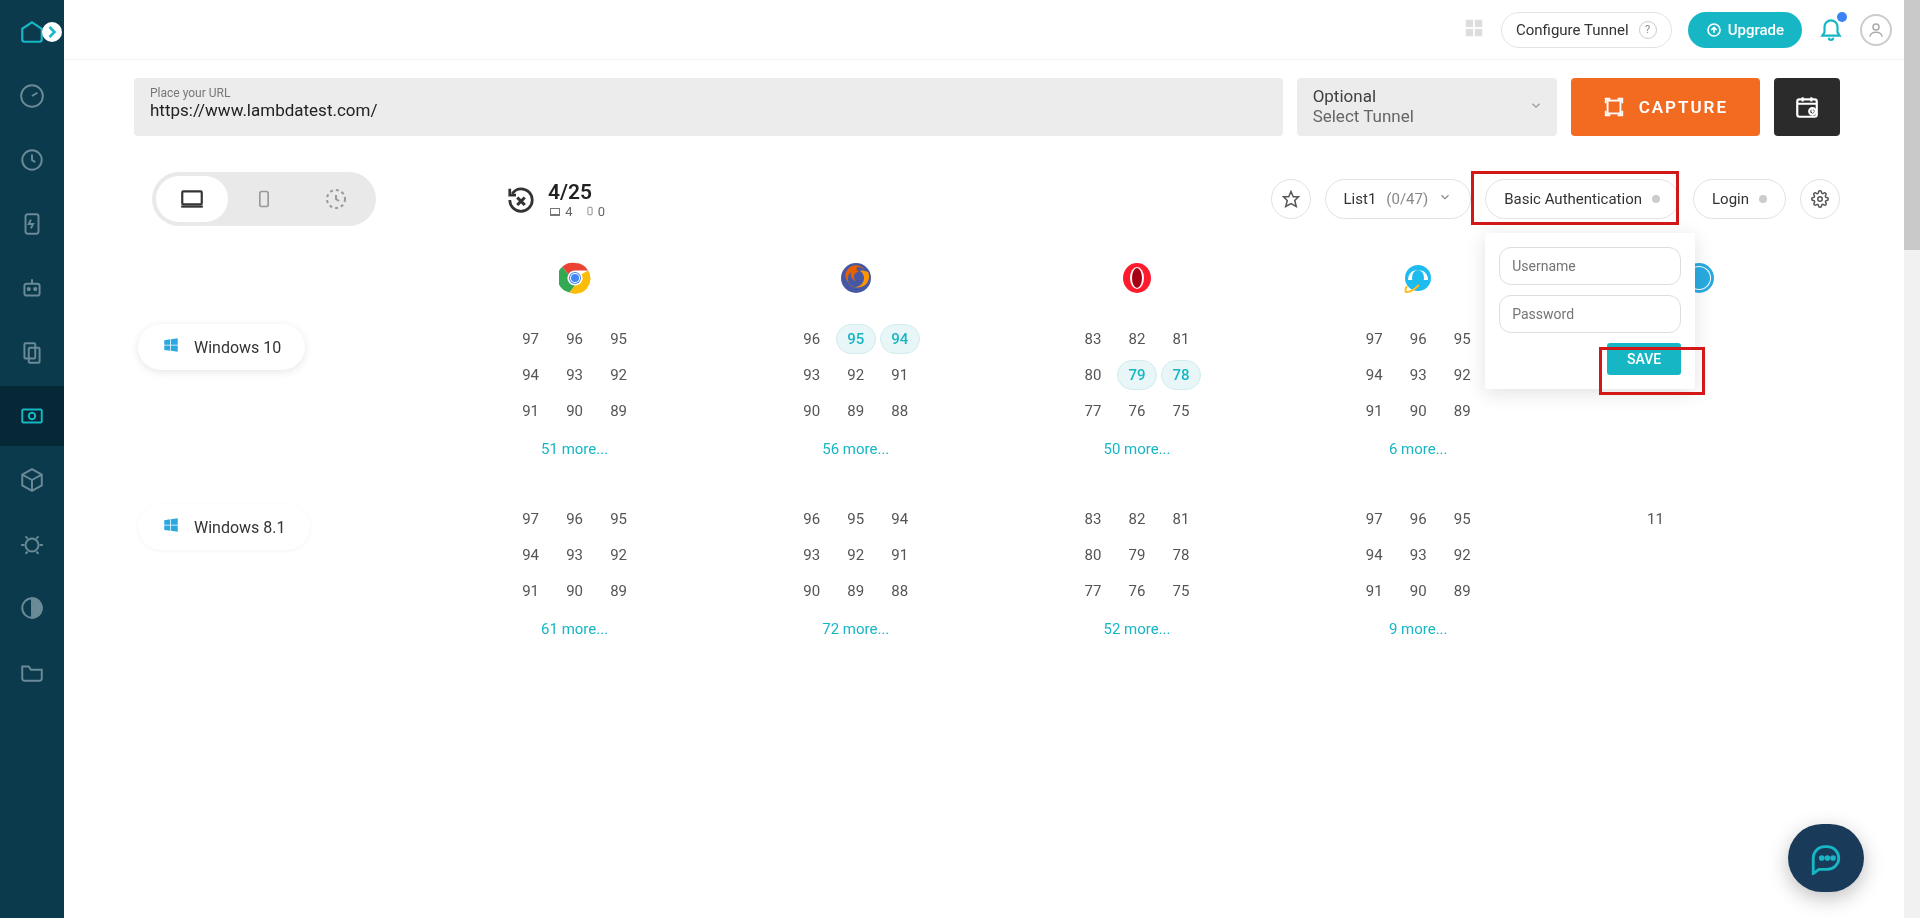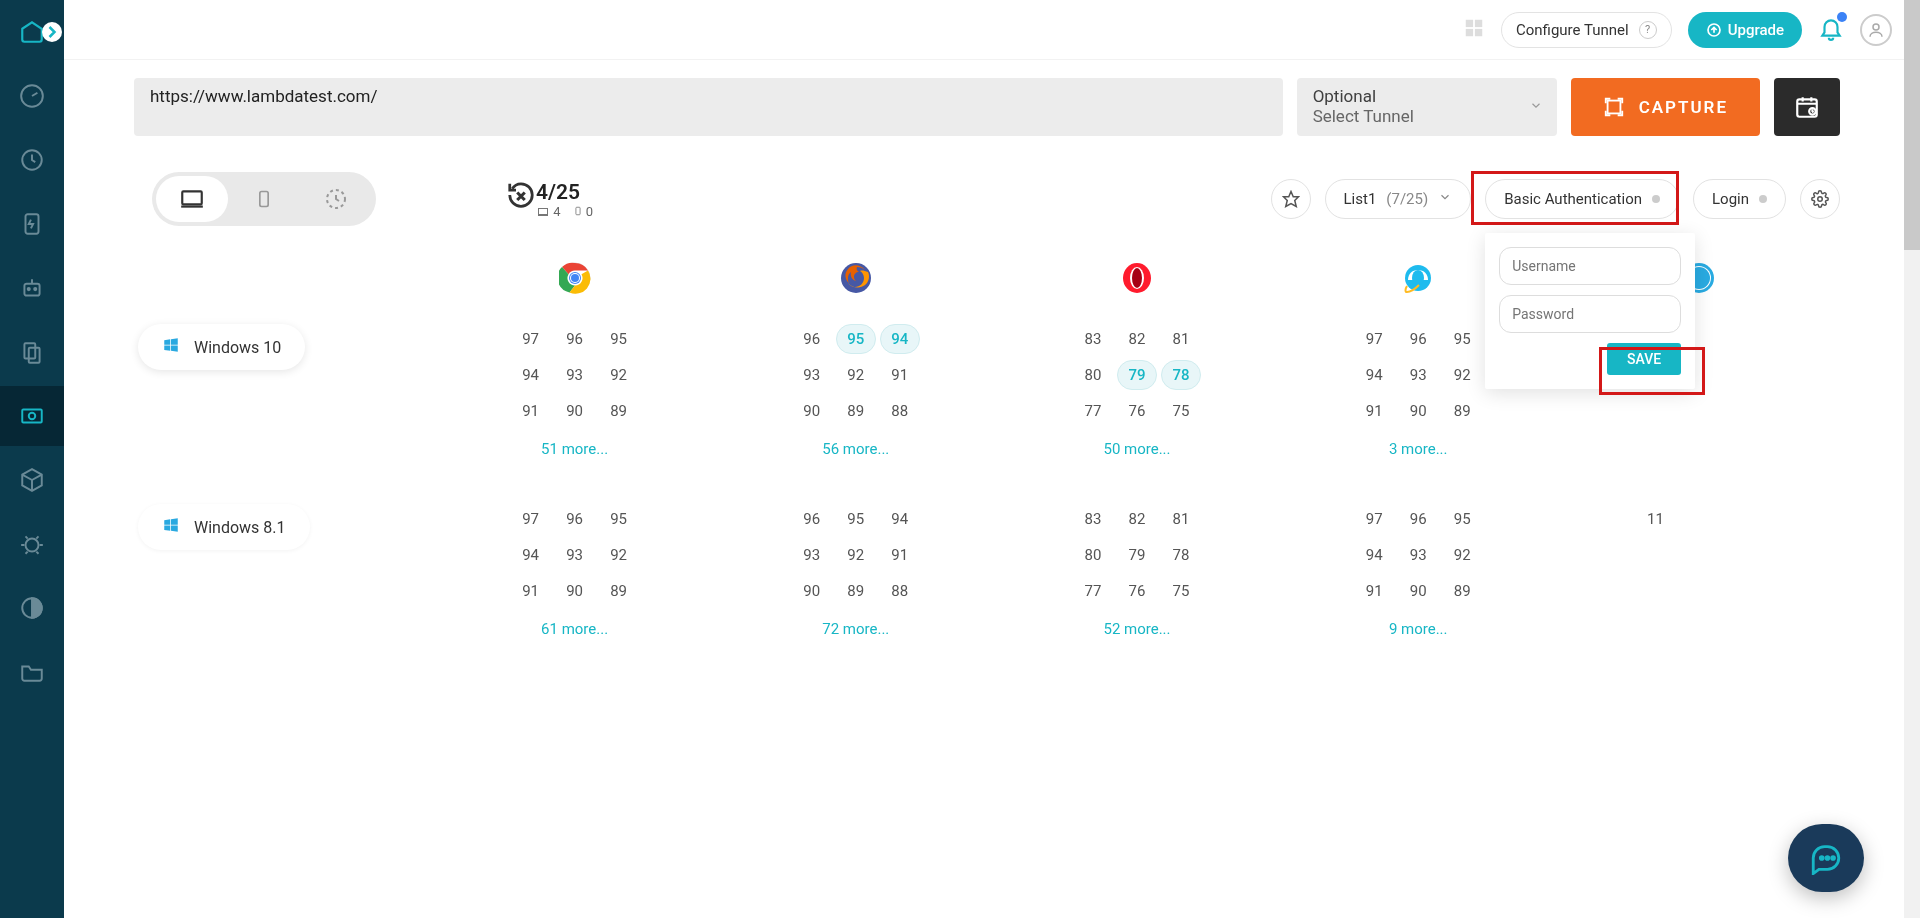--- a/index.html
+++ b/index.html
@@ -39,21 +39,21 @@
 .tunnel-select .chev { position: absolute; right: 14px; top: 50%; transform: translateY(-50%); color: #999; }
 .capture-btn { background: #f26b21; color: #fff; border: none; border-radius: 4px; padding: 0 32px; font-size: 17px; font-weight: 600; letter-spacing: 2px; display: flex; align-items: center; gap: 14px; }
 .schedule-btn { background: #2b2b2b; color: #fff; border: none; border-radius: 4px; width: 66px; display: flex; align-items: center; justify-content: center; }
 
 
 .controls-row { display: flex; align-items: center; padding: 16px 0 24px; position: relative; }
 .device-toggle { background: #e9e9e9; border-radius: 28px; padding: 4px; display: flex; gap: 0; margin-left: 18px; }
 .device-toggle .opt { width: 72px; height: 46px; display: flex; align-items: center; justify-content: center; border-radius: 26px; color: #999; cursor: pointer; }
 .device-toggle .opt.active { background: #fff; color: #333; }
 
-.count-block { display: flex; align-items: flex-start; margin-left: 130px; }
+.count-block { display: flex; align-items: flex-end; gap: 12px; margin-left: 130px; }
 .count-block .reset-ico { color: #333; }
 .count-block .counts { display: flex; flex-direction: column; }
 .count-block .big { font-size: 21px; font-weight: 600; color: #222; }
 .count-block .small { font-size: 13px; color: #666; display: flex; gap: 12px; }
 
 .right-controls { margin-left: auto; display: flex; align-items: center; gap: 14px; }
 .circle-btn { width: 40px; height: 40px; border: 1px solid #e2e2e2; border-radius: 50%; background: #fff; display: flex; align-items: center; justify-content: center; color: #555; cursor: pointer; }
 .pill { border: 1px solid #e2e2e2; border-radius: 22px; background: #fff; padding: 10px 18px; font-size: 15px; color: #333; display: flex; align-items: center; gap: 10px; cursor: pointer; }
 .pill .muted { color: #888; }
 .pill .dot-ind { width: 8px; height: 8px; background: #ccc; border-radius: 50%; }
@@ -203,20 +203,21 @@
             <circle cx="12" cy="8" r="4"></circle>
             <path d="M4 21c0-4 4-6 8-6s8 2 8 6"></path>
           </svg>
       </div>
     </div>
 
     <div class="content">
 
       <div class="url-row">
         <div class="url-input-wrap">
+          <label>Place your URL</label>
           <input type="text" value="https://www.lambdatest.com/" style="">
         </div>
         <div class="tunnel-select">
           <label>Optional</label>
           <span class="value">Select Tunnel</span>
           <span class="chev">
             <svg width="14" height="14" viewBox="0 0 24 24" fill="none" stroke="currentColor" stroke-width="2">
                 <polyline points="6 9 12 15 18 9"></polyline>
               </svg>
           </span>
@@ -282,21 +283,21 @@
         </div>
 
         <div class="right-controls">
           <button class="circle-btn">
             <svg width="18" height="18" viewBox="0 0 24 24" fill="none" stroke="currentColor" stroke-width="2">
                 <polygon points="12 2 15 9 22 9 17 14 19 22 12 18 5 22 7 14 2 9 9 9"></polygon>
               </svg>
           </button>
           <div class="pill">
             <span>List1</span>
-            <span class="muted">(7/25)</span>
+            <span class="muted">(0/47)</span>
             <span class="chev2"><svg width="14" height="14" viewBox="0 0 24 24" fill="none" stroke="currentColor" stroke-width="2">
                   <polyline points="6 9 12 15 18 9"></polyline>
                 </svg></span>
           </div>
 
           <div class="auth-wrap">
             <div class="pill">
               <span>Basic Authentication</span>
               <span class="dot-ind"></span>
             </div>
@@ -424,21 +425,21 @@
                   <div class="ver">97</div>
                   <div class="ver">96</div>
                   <div class="ver">95</div>
                   <div class="ver">94</div>
                   <div class="ver">93</div>
                   <div class="ver">92</div>
                   <div class="ver">91</div>
                   <div class="ver">90</div>
                   <div class="ver">89</div>
                 </div>
-                <div class="more-link">3 more...</div>
+                <div class="more-link">6 more...</div>
               </div>
               <div class="ver-col">
                 <div class="ver-grid">
                   <div class="ver">11</div>
                 </div>
               </div>
             </div>
             <div class="os-row">
               <div><div class="os-chip">
                   <span class="win-ico"><svg width="18" height="18" viewBox="0 0 24 24" fill="currentColor">

